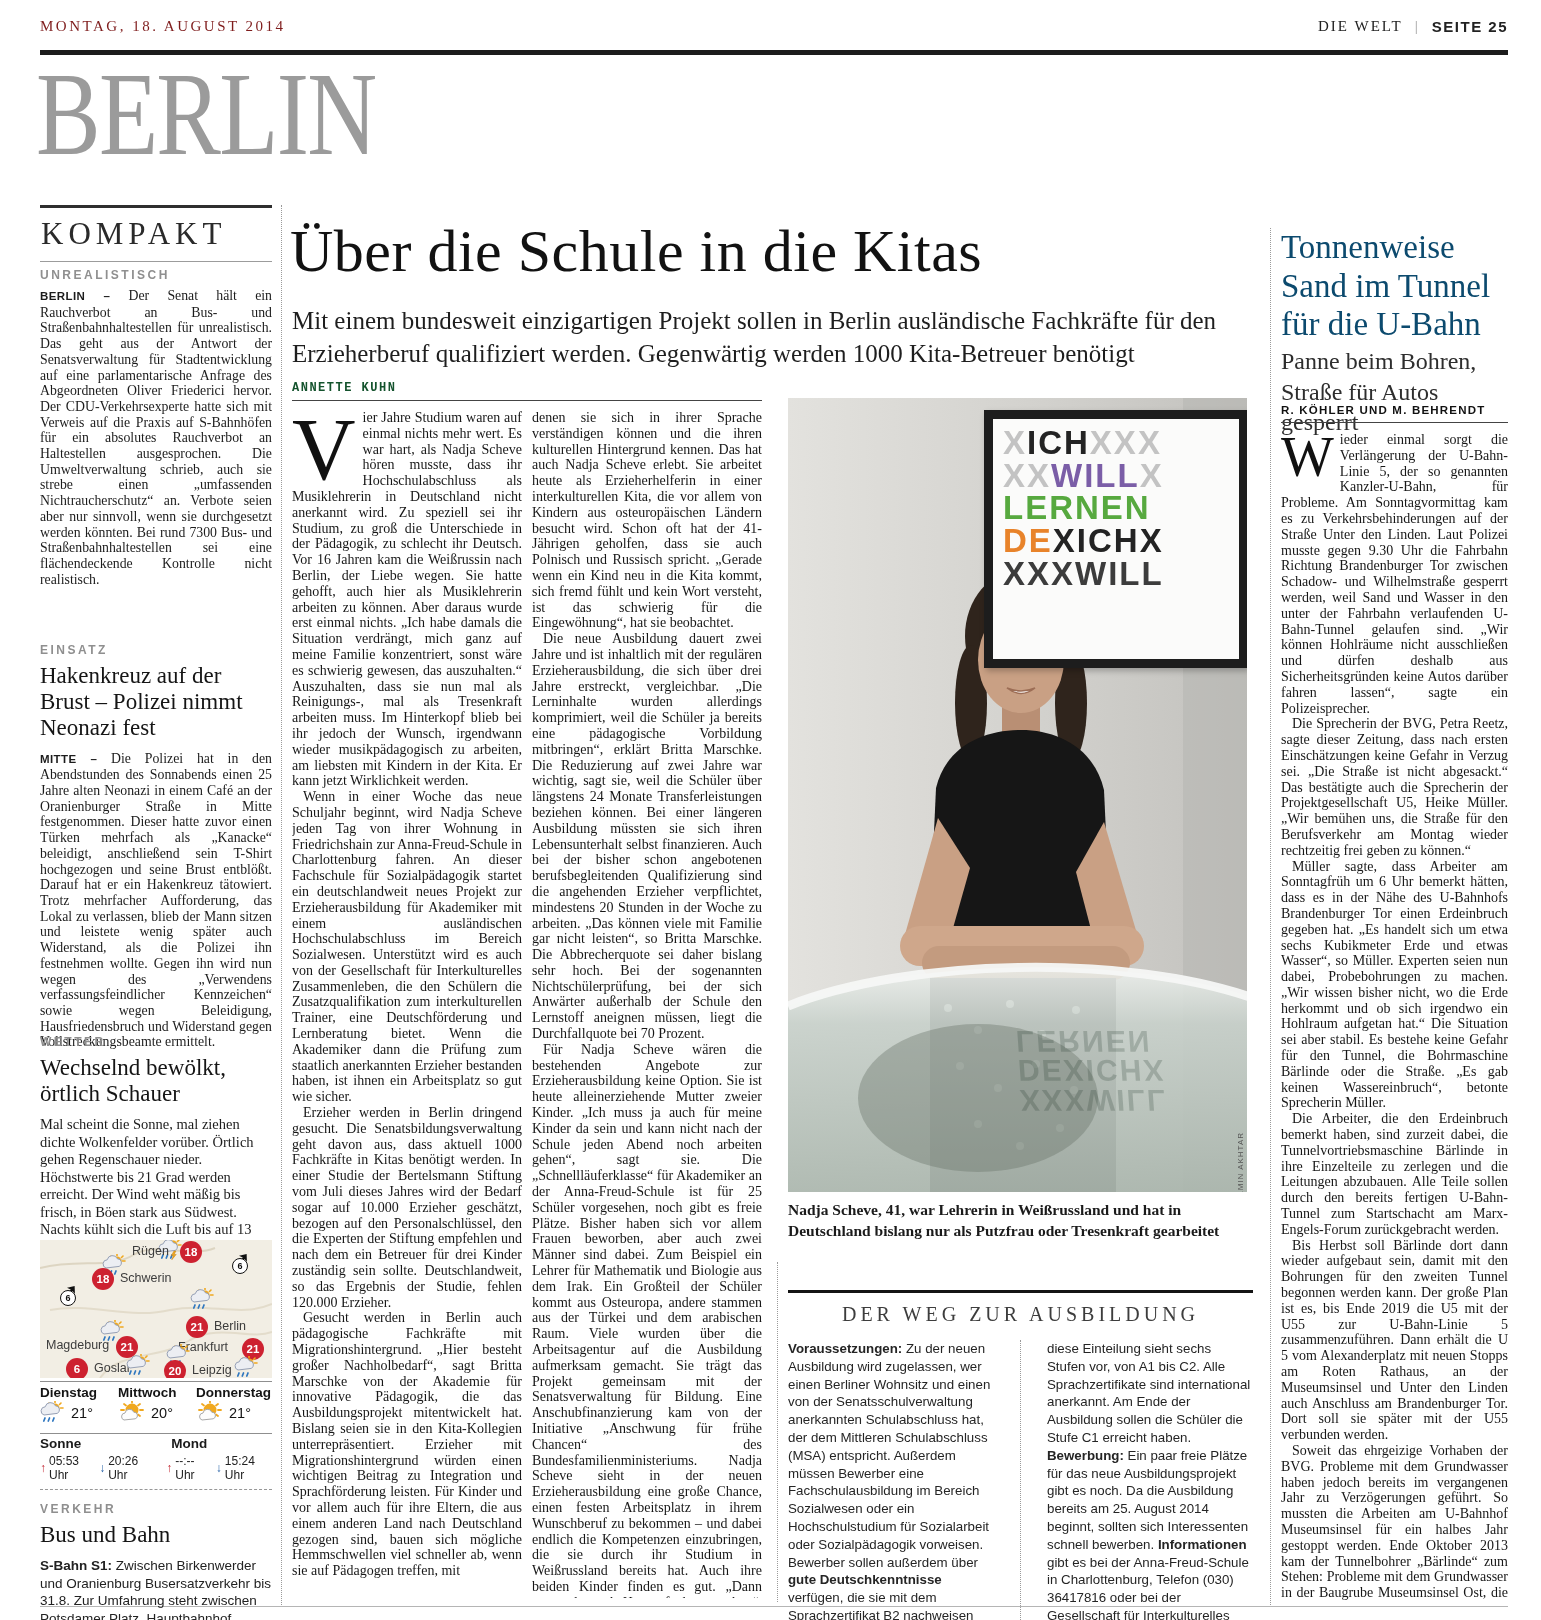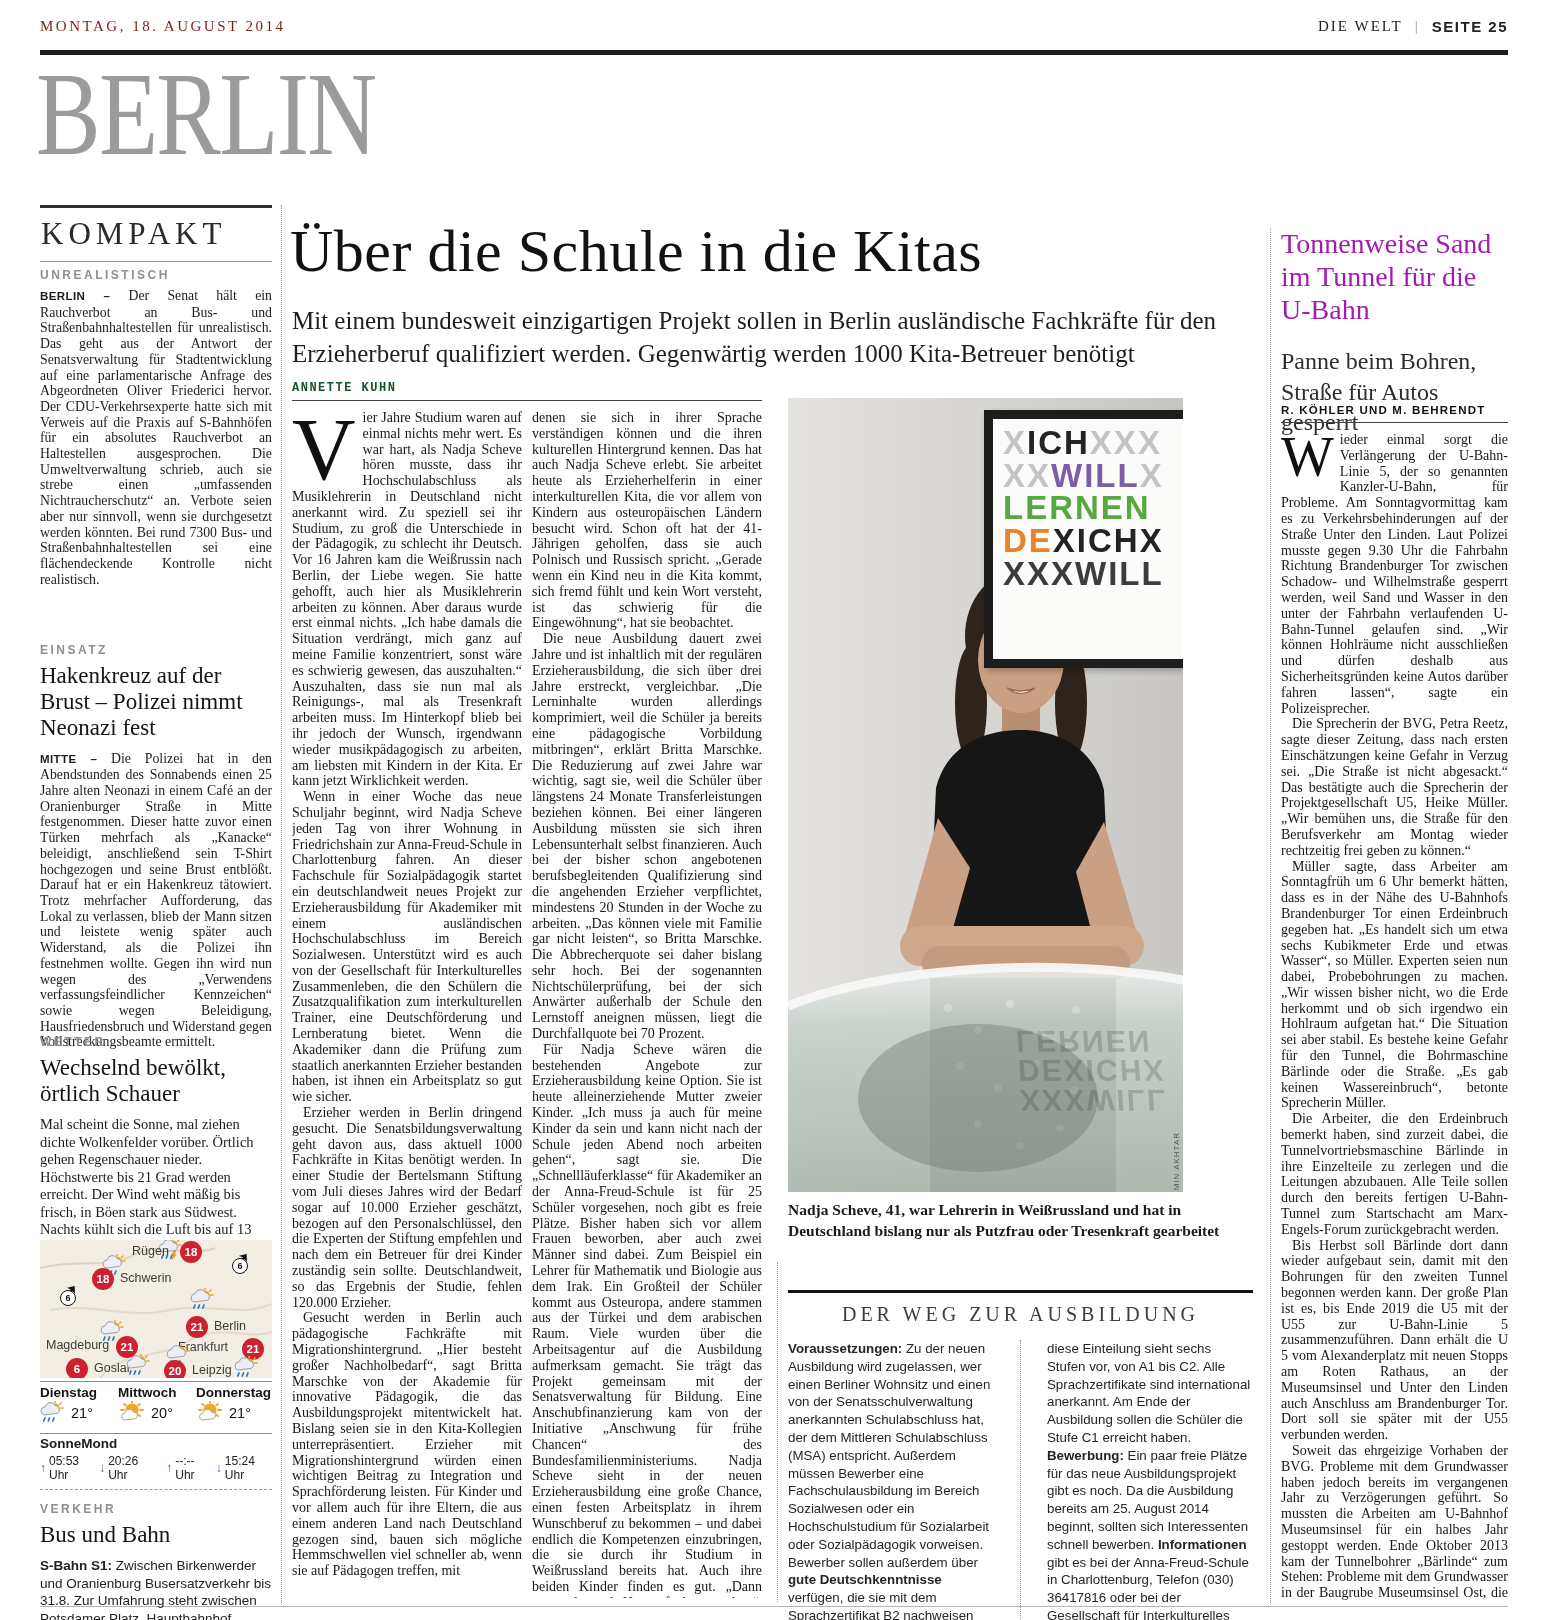--- a/index.html
+++ b/index.html
@@ -45,58 +45,58 @@
   .wicon{position:absolute}
   
   .fc-row{left:40px;top:1381px;width:232px;height:48px;border-top:1px solid #8f8f8f;
     border-bottom:1px solid #8f8f8f;display:flex;justify-content:space-between;padding-top:3px}
   .fc-cell{width:76px}
   .fc-day{font-family:"Liberation Sans",sans-serif;font-weight:bold;font-size:13.5px;color:#141414}
   .fc-line{display:flex;align-items:center;gap:5px;margin-top:1px}
   .fc-temp{font-family:"Liberation Sans",sans-serif;font-size:14.5px;color:#141414}
   .sm-row{left:40px;top:1432px;width:232px}
   .sm-labels{display:flex;font-family:"Liberation Sans",sans-serif;font-weight:bold;font-size:13.5px;padding-top:4px}
-  .sm-labels .m{}
+  .sm-labels .m{margin-left:90px}
   .sm-times{display:flex;align-items:center;gap:3px;font-family:"Liberation Sans",sans-serif;
     font-size:12px;color:#222;margin-top:3px;border-bottom:1px dashed #979797;padding-bottom:7px}
   .up{color:#c2232e;font-weight:bold}
   .dn{color:#2a64a8;font-weight:bold}
   
   .a-headline{left:290px;top:220px;width:960px;font-size:60px;line-height:1.05;color:#121212;letter-spacing:.5px}
   .a-subtitle{left:292px;top:304px;width:940px;font-size:25px;line-height:1.33;color:#1e1e1e}
   .a-byline{left:292px;top:381px;font-family:Liberation Mono, monospace;font-weight:bold;
     font-size:12px;letter-spacing:1.5px;color:#14532d}
   .byline-rule{left:292px;top:400px;width:470px;height:1px;background:#444}
   .acol{top:410px;width:230px;height:1188px;overflow:hidden;font-size:14px;line-height:15.8px;
     text-align:justify;color:#171717}
   .acol p{margin:0}
   .acol p.ind{text-indent:11px}
   .dropcap{float:left;font-size:88px;line-height:72px;padding:4px 7px 0 0;color:#111}
   .dropcap.w{font-size:56px;line-height:46px;padding:2px 6px 0 0}
   
-  .photo{left:788px;top:398px;width:395px;height:794px;overflow:hidden;background:#22c55e}
+  .photo{left:788px;top:398px;width:459px;height:794px;overflow:hidden;background:#22c55e}
   .poster{position:absolute;left:196px;top:12px;width:230px;height:232px;background:#fbfbfa;
     border:9px solid #1d1d1d;box-shadow:2px 3px 6px rgba(0,0,0,.25);padding:8px 6px 0 10px}
   .poster-row{font-family:"Liberation Sans",sans-serif;font-weight:bold;font-size:33px;
     line-height:.99;letter-spacing:2px;white-space:nowrap}
   .pg{color:#c3c3c3}.pk{color:#232323}.pp{color:#7b5ea7}.pgr{color:#57a93f}.po{color:#e8832a}.pd{color:#3c3c3c}
   .reflection{position:absolute;left:230px;top:628px;transform:scaleY(-1) skewX(-4deg);opacity:.22}
   .reflection .poster-row{font-size:30px;color:#23392c}
   .photo-credit{position:absolute;right:2px;bottom:60px;transform:rotate(-90deg);transform-origin:right bottom;
     font-family:"Liberation Sans",sans-serif;font-size:8px;letter-spacing:1px;color:#555}
   .caption{left:788px;top:1200px;width:462px;font-size:15.5px;font-weight:bold;line-height:1.35;color:#1b1b1b}
   
   .ibox{left:788px;top:1290px;width:465px;height:312px;border-top:3px solid #141414;padding-top:10px}
   .ibox-title{text-align:center;font-size:20px;letter-spacing:4px;color:#3d3d3d;margin-bottom:14px}
   .ibox-cols{display:flex;gap:26px}
   .ibox-col{width:215px;font-family:"Liberation Sans",sans-serif;font-size:13.3px;line-height:17.8px;color:#252525}
   .ibox-div{width:0;border-left:1px dotted #9a9a9a;align-self:stretch}
   .ib-b{font-weight:bold}
   
-  .r-head{left:1281px;top:228px;width:230px;font-size:28px;line-height:1.17;color:#a21caf}
+  .r-head{left:1281px;top:228px;width:230px;font-size:33px;line-height:1.17;color:#0c4a6e}
   .r-sub{left:1281px;top:346px;width:230px;font-size:24px;line-height:1.28;color:#2e2e2e}
   .r-byline{left:1281px;top:404px;font-family:"Liberation Sans",sans-serif;font-weight:bold;
     font-size:11.5px;letter-spacing:1.2px;color:#111}
   .r-byline-rule{left:1281px;top:422px;width:227px;height:1px;background:#444}
   .rcol{left:1281px;top:432px;width:227px;height:1170px;overflow:hidden;font-size:14px;
     line-height:15.8px;text-align:justify;color:#171717}
   .rcol p{margin:0}
   .rcol p.ind{text-indent:11px}
   .vk-body{font-family:"Liberation Sans",sans-serif;font-size:13.5px;line-height:17.5px;
     text-align:left;color:#222}

